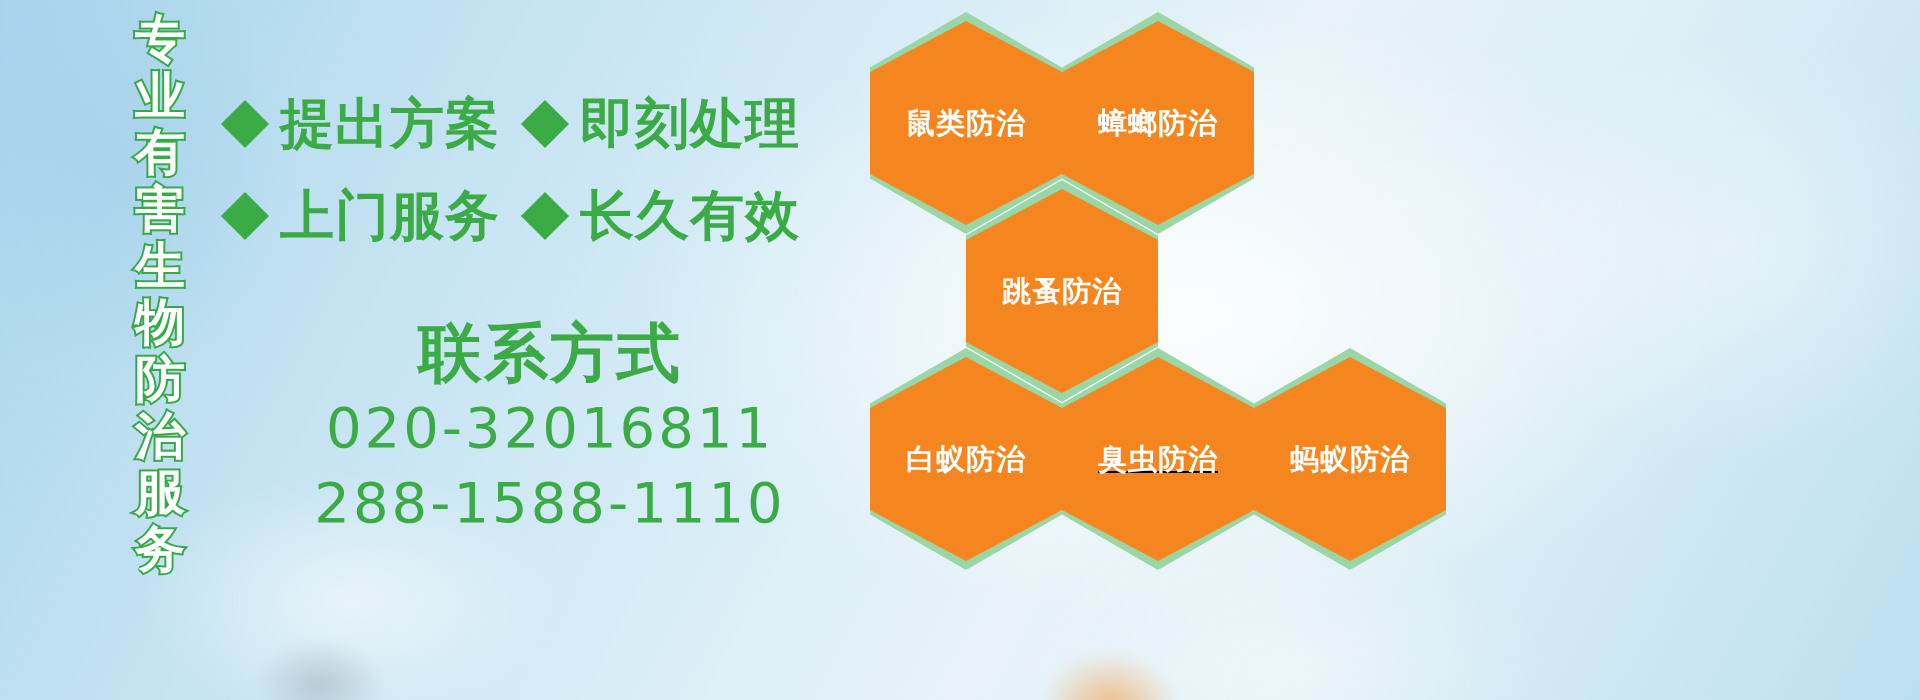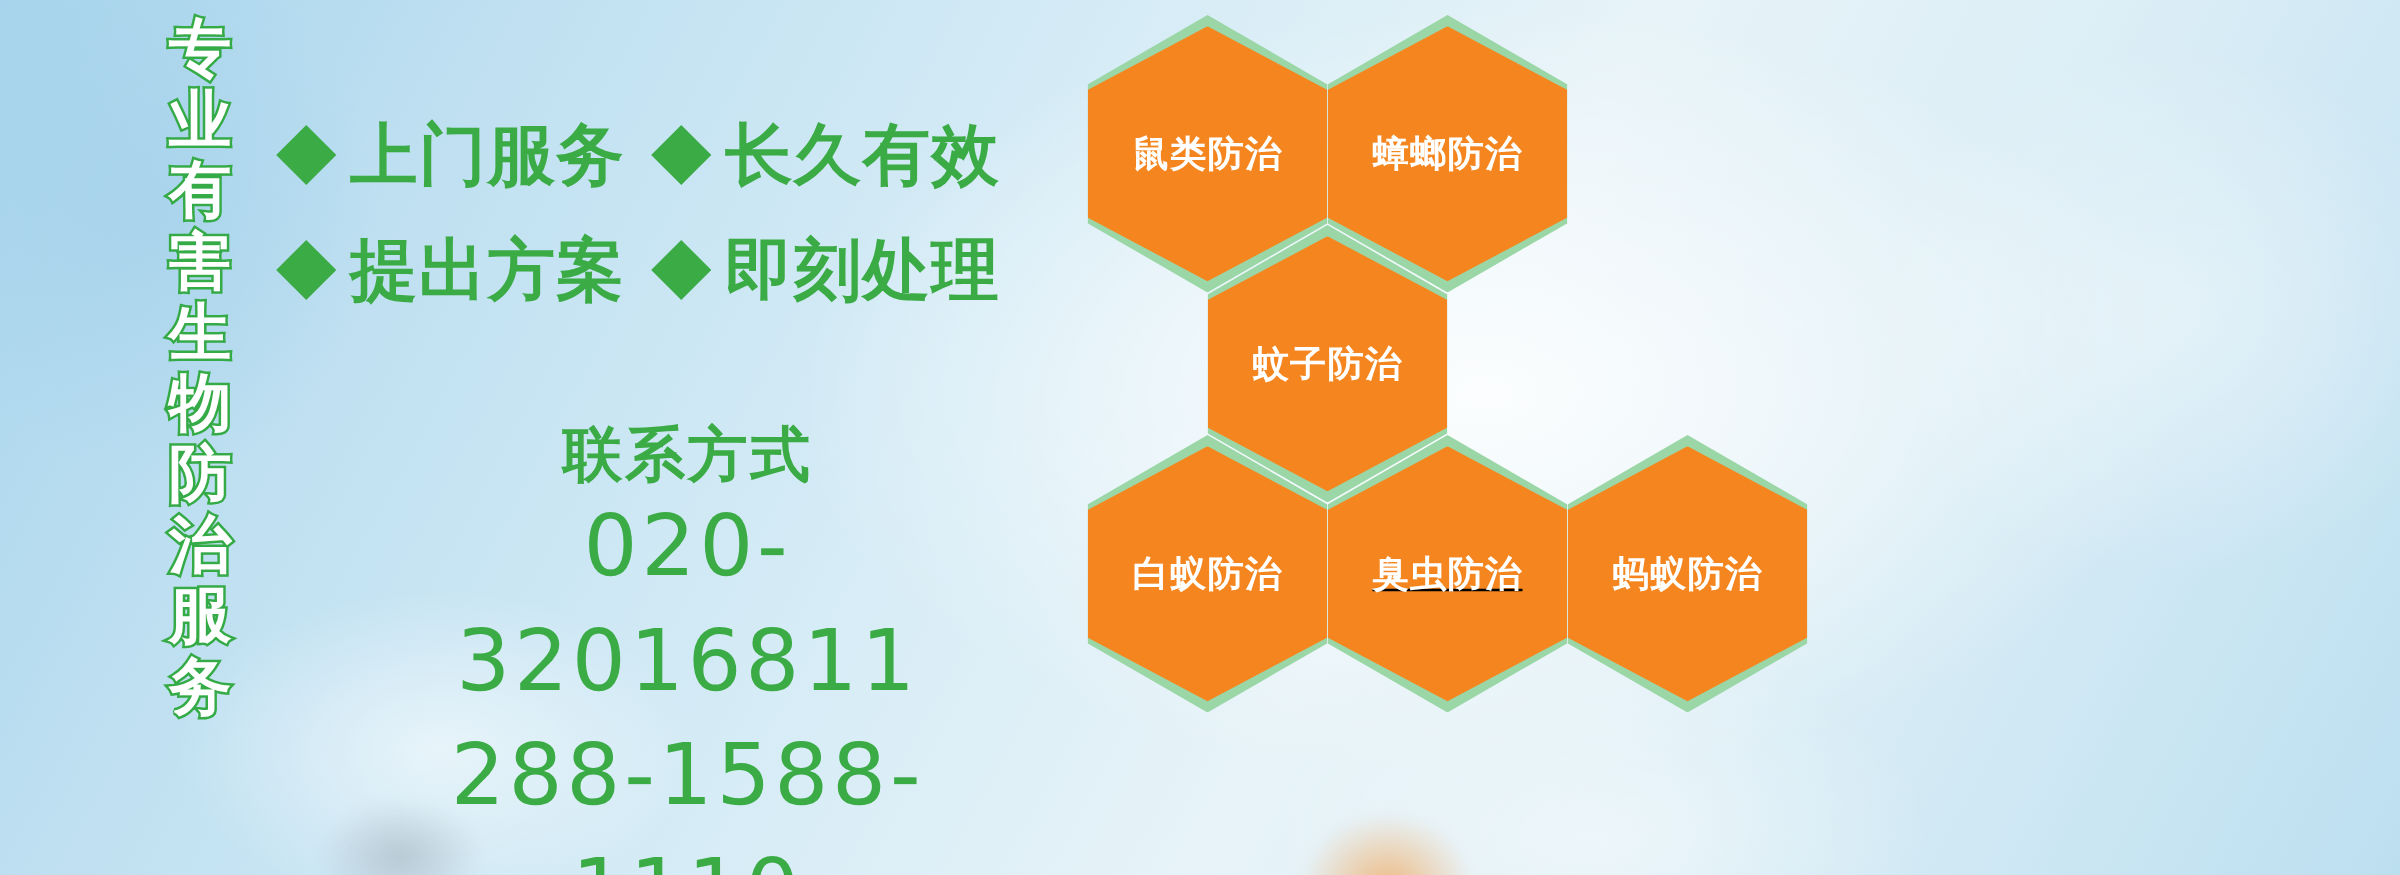--- a/index.html
+++ b/index.html
@@ -126,30 +126,29 @@
   
   #contact-block {
     position: absolute;
     left: 300px;
     top: 318px;
     width: 500px;
     text-align: center;
   }
   #contact-label {
     font-family: Liberation Sans, sans-serif;
-    font-size: 48px;
+    font-size: 64px;
     font-weight: 700;
     color: #3bab46;
     line-height: 1.12;
     letter-spacing: 2px;
-    margin-top: 20px;
   }
   .phone {
     font-family: "DejaVu Sans", "Liberation Sans", sans-serif;
-    font-size: 68px;
+    font-size: 56px;
     font-weight: 400;
     color: #3bab46;
     line-height: 1.35;
     letter-spacing: 3px;
   }
 
   
   #hex-cluster {
     position: absolute;
     left: 862px;
@@ -219,35 +218,35 @@
     <span class="vchar">防</span>
     <span class="vchar">治</span>
     <span class="vchar">服</span>
     <span class="vchar">务</span>
   </div>
 
   <div id="feature-list">
     <div class="feature-row">
       <div class="feature-item">
         <span class="diamond"></span>
+        <span class="feature-text">提出方案</span>
+      </div>
+      <div class="feature-item">
+        <span class="diamond"></span>
+        <span class="feature-text">即刻处理</span>
+      </div>
+    </div>
+    <div class="feature-row">
+      <div class="feature-item">
+        <span class="diamond"></span>
         <span class="feature-text">上门服务</span>
       </div>
       <div class="feature-item">
         <span class="diamond"></span>
         <span class="feature-text">长久有效</span>
-      </div>
-    </div>
-    <div class="feature-row">
-      <div class="feature-item">
-        <span class="diamond"></span>
-        <span class="feature-text">提出方案</span>
-      </div>
-      <div class="feature-item">
-        <span class="diamond"></span>
-        <span class="feature-text">即刻处理</span>
       </div>
     </div>
   </div>
 
   <div id="contact-block">
     <div id="contact-label">联系方式</div>
     <div class="phone">020-32016811</div>
     <div class="phone">288-1588-1110</div>
   </div>
 
@@ -259,21 +258,21 @@
       </div>
     </div>
     <div class="hex r1c2">
       <div class="inner">
         <span class="hex-label">蟑螂防治</span>
       </div>
     </div>
 
     <div class="hex r2c1">
       <div class="inner">
-        <span class="hex-label">蚊子防治</span>
+        <span class="hex-label">跳蚤防治</span>
       </div>
     </div>
 
     <div class="hex r3c1">
       <div class="inner">
         <span class="hex-label">白蚁防治</span>
       </div>
     </div>
     <div class="hex r3c2">
       <div class="inner">

